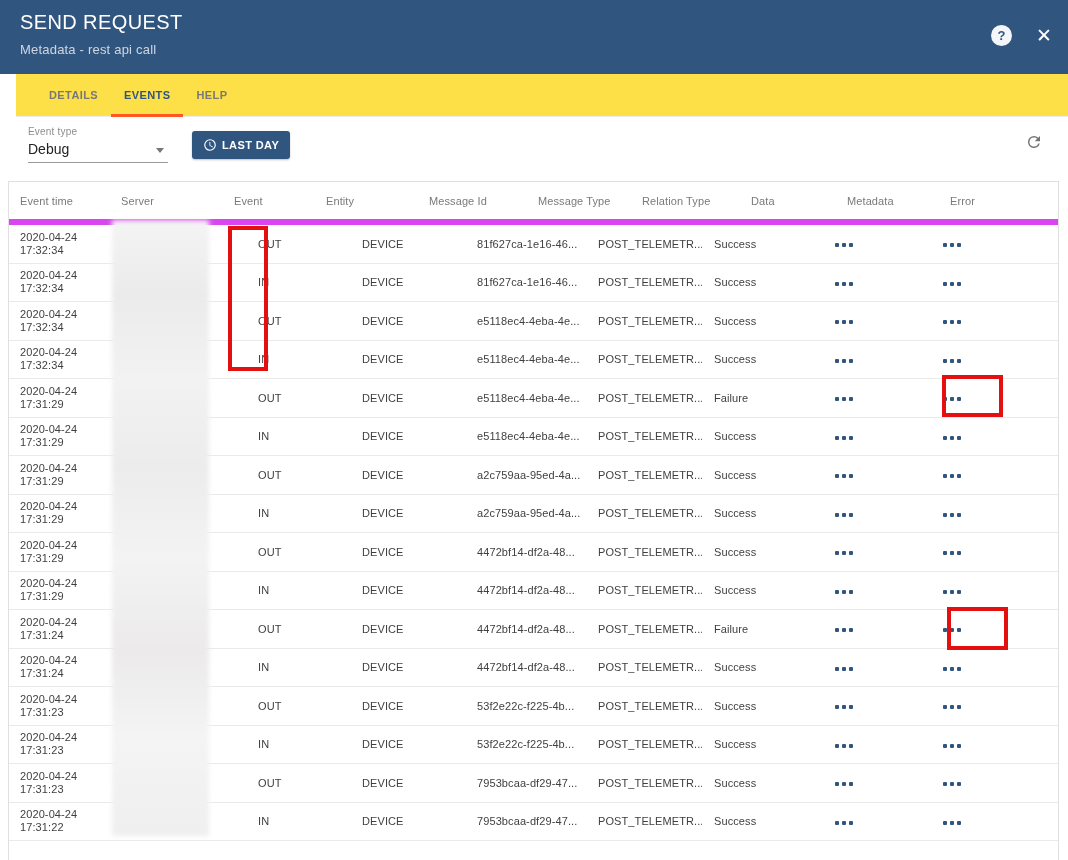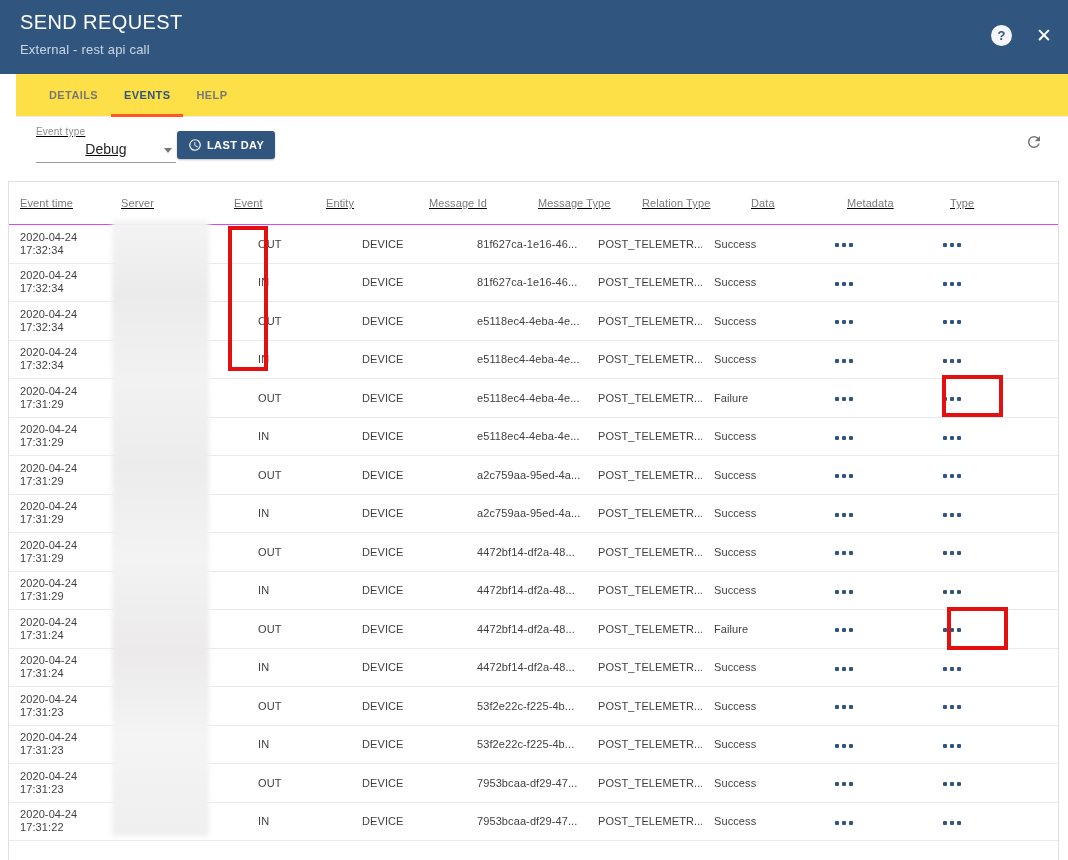--- a/index.html
+++ b/index.html
@@ -52,33 +52,33 @@
     font-size:11px; font-weight:700; letter-spacing:.4px; color:#787878;
   }
   .tab.active { color:var(--primary); }
   .tab.active::after {
     content:""; position:absolute; left:0; right:0; bottom:-1px; height:3px;
     background:var(--accent);
   }
 
   
   .filterbar { position:absolute; left:0; top:117px; width:1068px; height:64px; background:#fff; }
-  .select-field { position:absolute; left:36px; top:9px; width:140px; cursor:pointer;text-decoration:underline; }
+  .select-field { position:absolute; left:28px; top:9px; width:140px; cursor:pointer; }
   .select-field .flabel { font-size:10px; color:#8d8d8d; letter-spacing:.2px; }
   .select-field .fvalue {
     margin-top:4px; padding-bottom:5px; border-bottom:1px solid #9a9a9a;
-    font-size:14px; color:#232323; position:relative;text-align:center;
+    font-size:14px; color:#232323; position:relative;
   }
   .select-arrow {
     position:absolute; right:4px; top:7px; width:0; height:0;
     border-left:4px solid transparent; border-right:4px solid transparent;
     border-top:5px solid #777;
   }
   .range-btn {
-    position:absolute; left:177px; top:14px; height:28px; padding:0 11px;
+    position:absolute; left:192px; top:14px; height:28px; padding:0 11px;
     background:var(--primary); color:#fff; border:none; border-radius:3px;
     display:flex; align-items:center; gap:5px; cursor:pointer;
     font-size:11px; font-weight:700; letter-spacing:.4px;
     font-family:"Liberation Sans", sans-serif;
     box-shadow:0 1px 2px rgba(0,0,0,.25);
   }
   .refresh-btn {
     position:absolute; right:24px; top:16px; width:20px; height:20px;
     background:none; border:none; cursor:pointer; padding:0;
   }
@@ -86,21 +86,21 @@
   
   .events-table {
     position:absolute; left:8px; top:181px; width:1051px; height:681px;
     border:1px solid #e0e0e0; background:#fff;
   }
   .trow {
     display:grid;
     grid-template-columns:101px 113px 92px 103px 109px 104px 109px 96px 103px 1fr;
     padding-left:11px; align-items:center;
   }
-  .thead-row { height:43px; border-bottom:1px solid #d946ef;text-decoration:underline; }
+  .thead-row { height:43px; border-bottom:6px solid #d946ef; }
   .th { font-size:11px; color:#7a7a7a; font-weight:500; letter-spacing:.1px; }
   .tbody-row { height:38.5px; border-bottom:1px solid #eaeaea;gap:12px; }
   .td { font-size:11px; color:#3f3f3f; letter-spacing:.1px; overflow:hidden; white-space:nowrap; }
   .td.time-cell { line-height:13px; }
   .dots-btn {
     background:none; border:none; cursor:pointer; padding:3px 0;
     display:inline-flex; gap:3px; align-items:center;
   }
   .dots-btn i {
     display:block; width:4px; height:4px; border-radius:1px;
@@ -121,21 +121,21 @@
   .annot { position:absolute; border:4px solid var(--annotation); z-index:5; pointer-events:none; }
   .annot-1 { left:228px; top:226px; width:40px; height:145px; }
   .annot-2 { left:942px; top:375px; width:61px; height:42px; }
   .annot-3 { left:947px; top:607px; width:61px; height:43px; }
 </style>
 </head>
 <body>
 
 <div class="appbar">
   <div class="title">SEND REQUEST</div>
-  <div class="subtitle">External - rest api call</div>
+  <div class="subtitle">Metadata - rest api call</div>
   <div class="appbar-actions">
     <button class="help-btn">?</button>
     <button class="close-btn">✕</button>
   </div>
 </div>
 
 <div class="tabsbar" id="tabsbar">
     <div class="tab">
       <span>DETAILS</span>
     </div>
@@ -172,21 +172,21 @@
   <div class="trow thead-row" id="thead">
       <div class="th">Event time</div>
       <div class="th">Server</div>
       <div class="th">Event</div>
       <div class="th">Entity</div>
       <div class="th">Message Id</div>
       <div class="th">Message Type</div>
       <div class="th">Relation Type</div>
       <div class="th">Data</div>
       <div class="th">Metadata</div>
-      <div class="th">Type</div>
+      <div class="th">Error</div>
     </div>
   <div id="tbody">
       <div class="trow tbody-row">
         <div class="td time-cell">
           <div>2020-04-24</div>
           <div>17:32:34</div>
         </div>
         <div class="td"></div>
         <div class="td">OUT</div>
         <div class="td">DEVICE</div>

